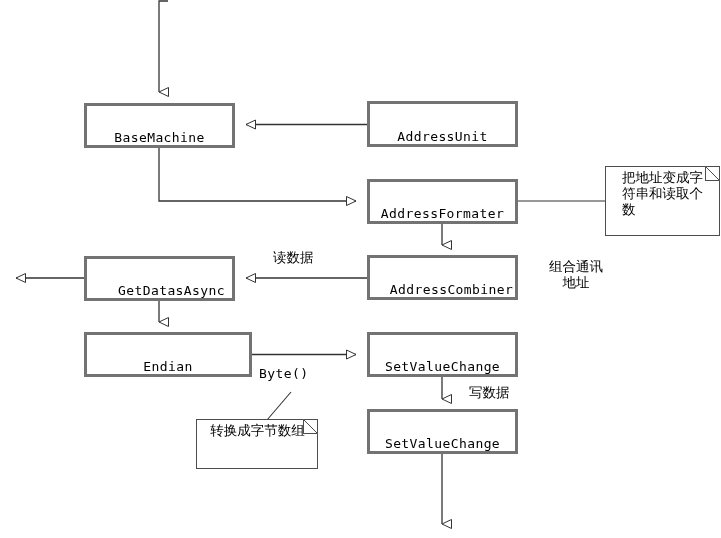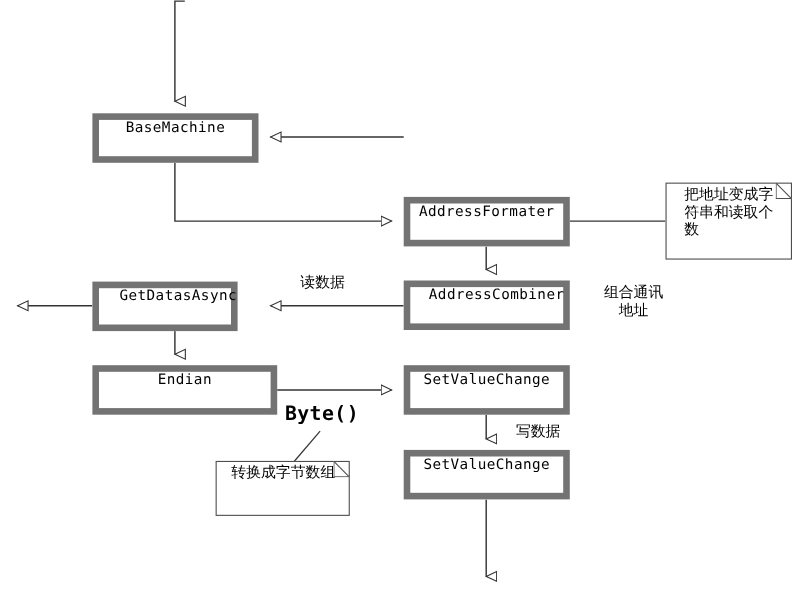--- a/index.html
+++ b/index.html
@@ -20,24 +20,24 @@
   svg.edges {
     position: absolute;
     left: 0;
     top: 0;
     width: 721px;
     height: 538px;
   }
   .node {
     position: absolute;
     box-sizing: border-box;
-    border: 6px solid #737373;
+    border: 3px solid #737373;
     background: #ffffff;
     display: flex;
-    align-items: flex-start;
+    align-items: flex-end;
     justify-content: center;
     font-family: "DejaVu Sans Mono", "Liberation Mono", monospace;
     font-size: 13px;
     color: #000000;
     letter-spacing: 0.4px;
     white-space: nowrap;
   }
   .note {
     position: absolute;
     box-sizing: border-box;
@@ -72,23 +72,22 @@
   .edge-label {
     position: absolute;
     font-family: "DejaVu Sans", "Liberation Sans", sans-serif;
     font-size: 13.5px;
     color: #000000;
     white-space: nowrap;
     line-height: 1.2;
   }
   .edge-label.mono {
     font-family: "DejaVu Sans Mono", "Liberation Mono", monospace;
-    font-size: 18px;
+    font-size: 13px;
     letter-spacing: 0.4px;
-    font-weight: bold;
   }
   .edge-label.centered {
     text-align: center;
   }
 </style>
 </head>
 <body>
 
 <div id="canvas">
 
@@ -151,30 +150,33 @@
 
     <g>
       <path d="M 442,454 L 442,524" fill="none" stroke="#333333" stroke-width="1.3" marker-end="url(#open-arrow-down)"></path>
     </g>
   </svg>
 
   <div class="node" style="left:84px;  top:103px; width:151px; height:45px;">
     <span>BaseMachine</span>
   </div>
 
+  <div class="node" style="left:367px; top:101px; width:151px; height:46px;">
+    <span>AddressUnit</span>
+  </div>
 
   <div class="node" style="left:367px; top:179px; width:151px; height:45px;">
     <span>AddressFormater</span>
   </div>
 
   <div class="node" style="left:367px; top:255px; width:151px; height:45px;padding-left:18px;">
     <span>AddressCombiner</span>
   </div>
 
-  <div class="node" style="left:84px;  top:256px; width:132px; height:45px;padding-left:24px;">
+  <div class="node" style="left:84px;  top:256px; width:151px; height:45px;padding-left:24px;">
     <span>GetDatasAsync</span>
   </div>
 
   <div class="node" style="left:84px;  top:332px; width:168px; height:45px;">
     <span>Endian</span>
   </div>
 
   <div class="node" style="left:367px; top:332px; width:151px; height:45px;">
     <span>SetValueChange</span>
   </div>

